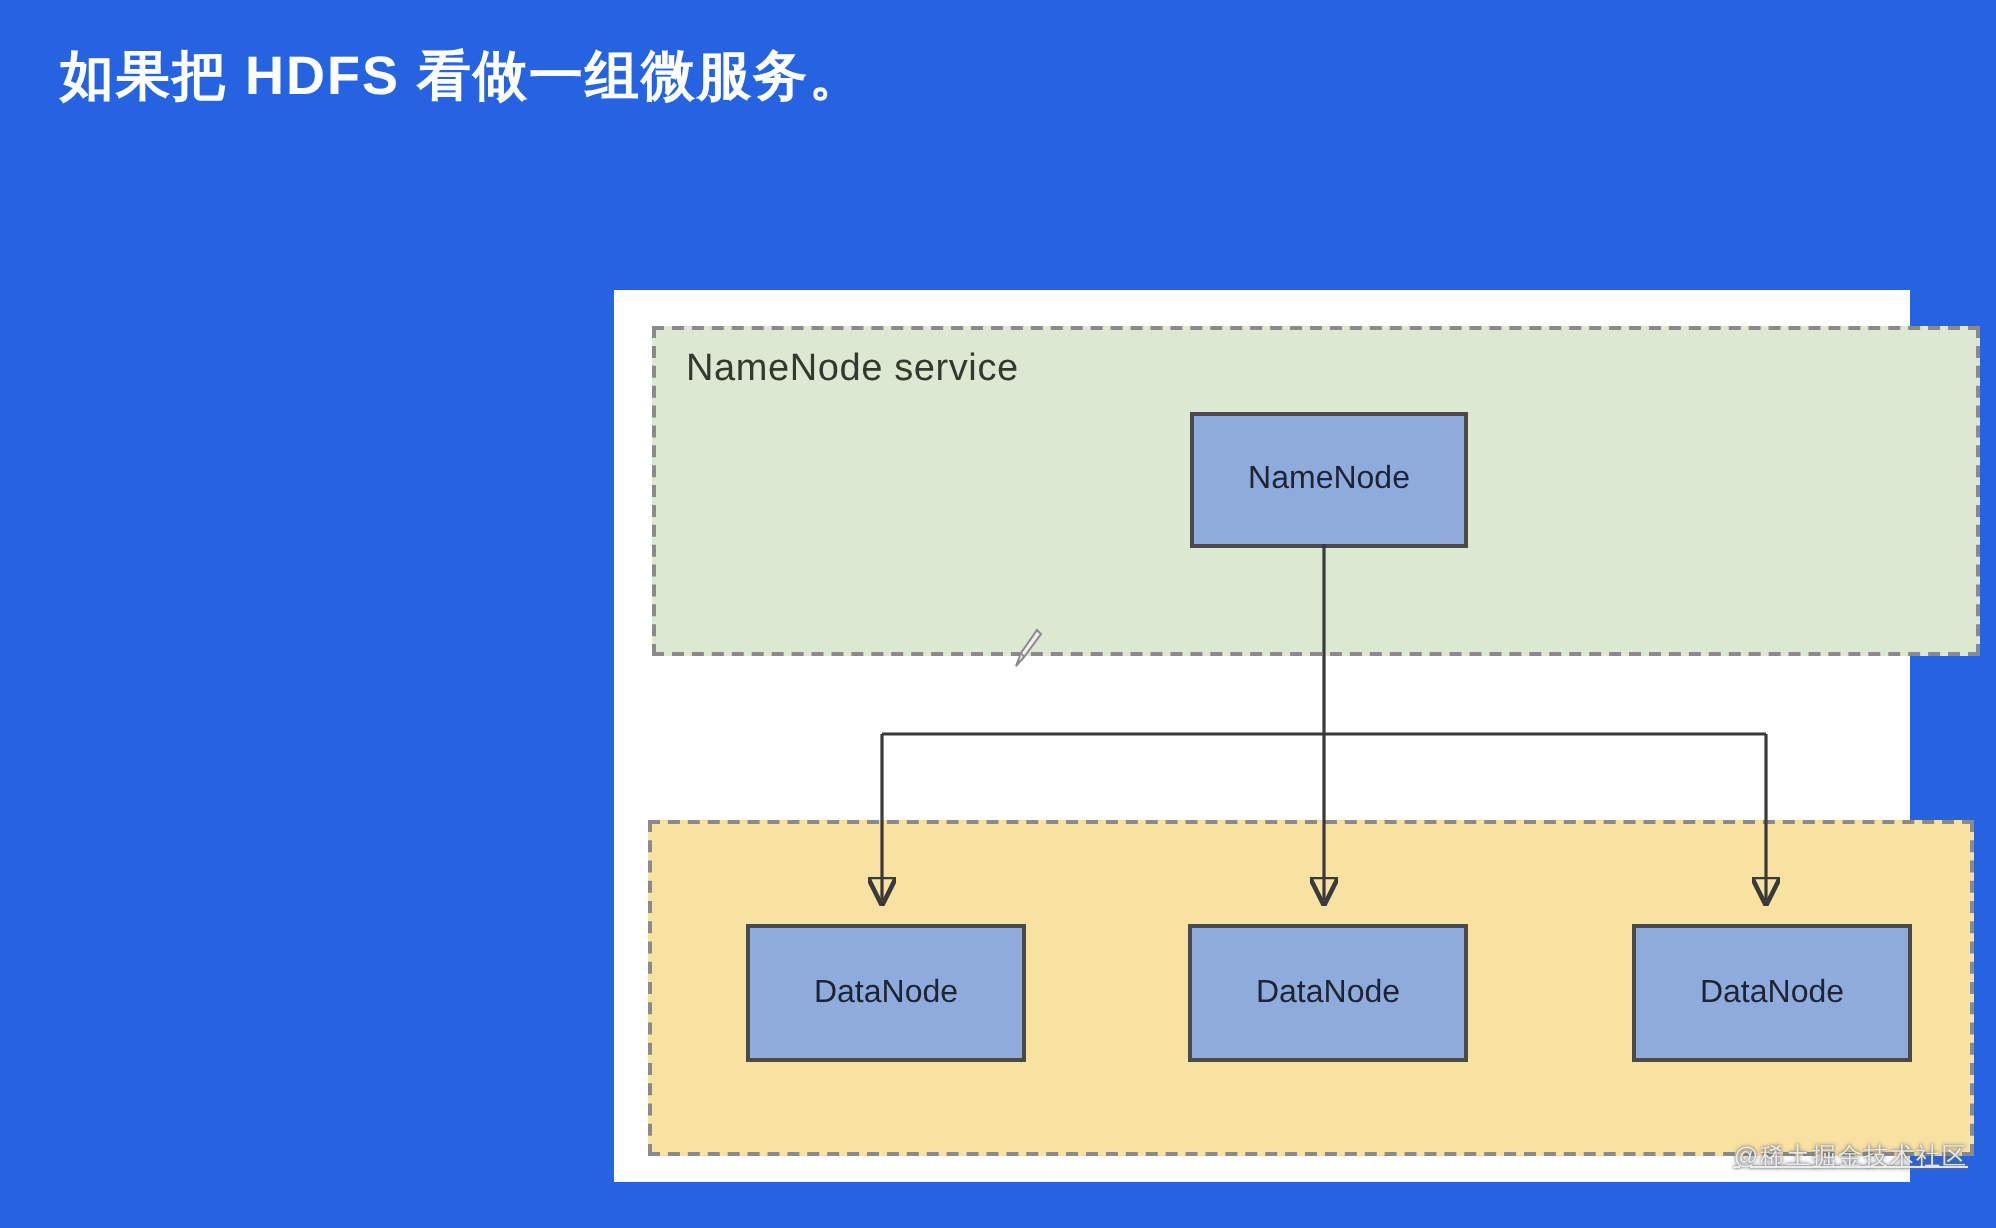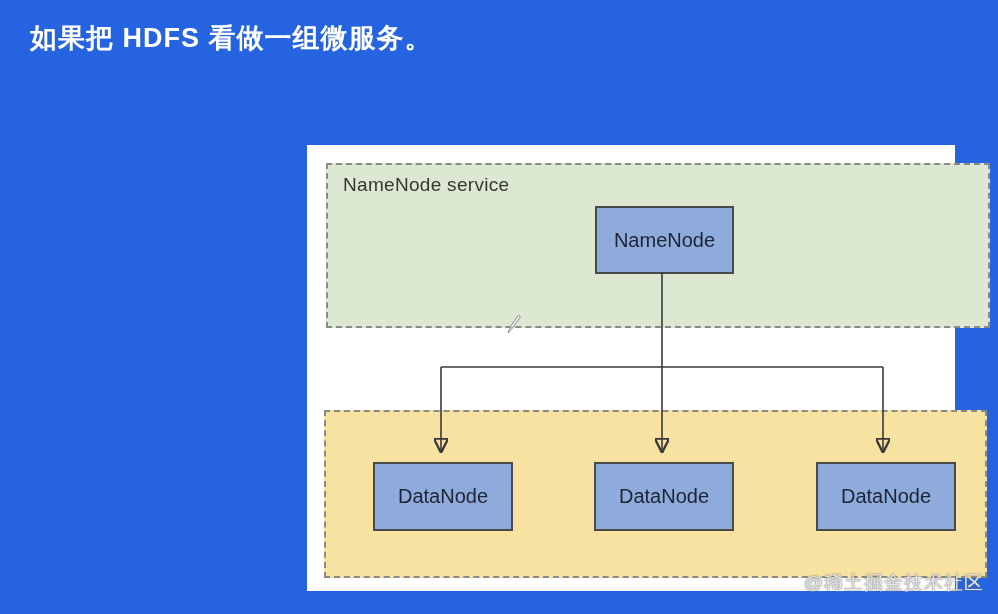--- a/index.html
+++ b/index.html
@@ -71,21 +71,21 @@
   .node {
     position: absolute;
     box-sizing: border-box;
     width: 140px;
     height: 69px;
     background: var(--node_fill, #8fabdb);
     border: 2px solid var(--node_border, #4a4a4a);
     display: flex;
     align-items: center;
     justify-content: center;
-    font-size: 20px;
+    font-size: 16px;
     color: #1c2436;
   }
   .node-namenode {
     left: 267px;
     top: 41px;
     height: 68px;
     width: 139px;
   }
   .node-datanode-1 { left: 47px;  top: 50px; }
   .node-datanode-2 { left: 268px; top: 50px; }
@@ -108,24 +108,25 @@
   }
   .pen-cursor {
     position: absolute;
     left: 198px;
     top: 168px;
   }
   .watermark {
     position: absolute;
     right: 14px;
     top: 570px;
-    font-size: 19px;
+    font-size: 12px;
     letter-spacing: 1px;
     color: rgba(255, 255, 255, 0.82);
     text-shadow: 0 0 2px rgba(110, 110, 110, 0.95), 0 0 1px rgba(110, 110, 110, 0.9);
+    text-decoration: underline;
   }
 </style>
 </head>
 <body>
 
 <div class="stage">
 
   <div class="slide-title">如果把 HDFS 看做一组微服务。</div>
 
   <div class="panel">

